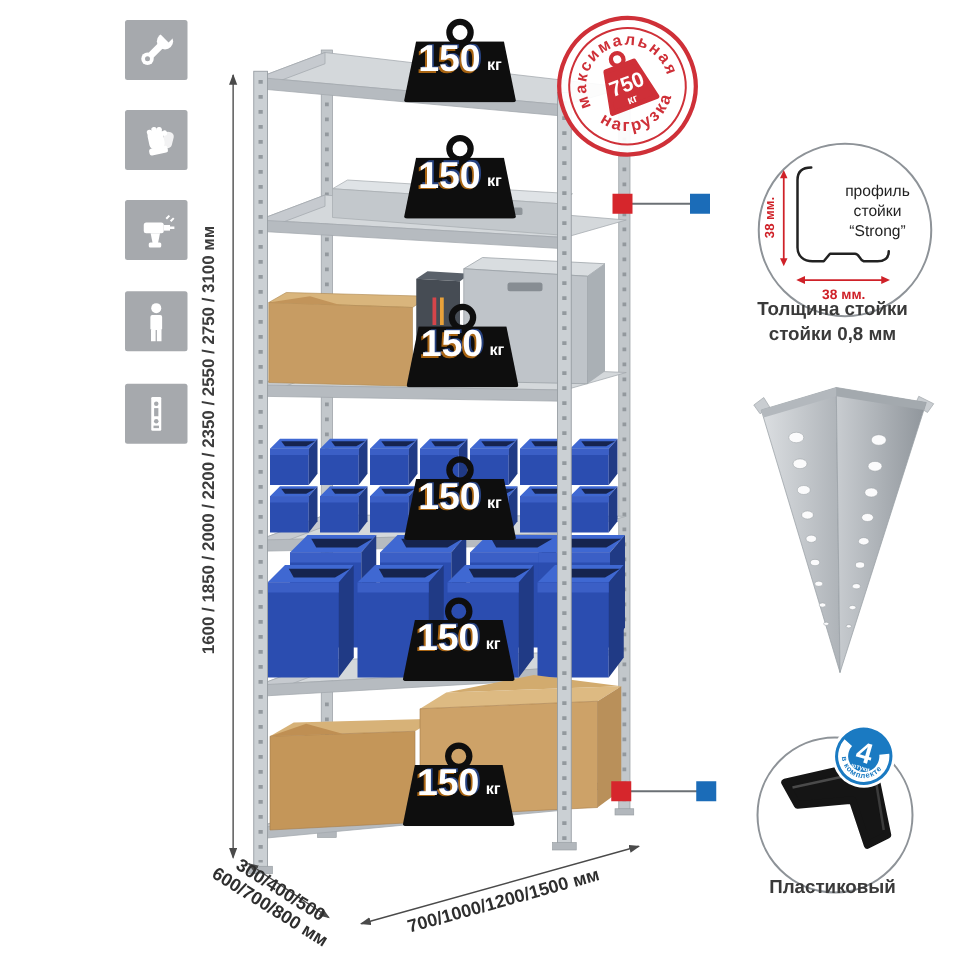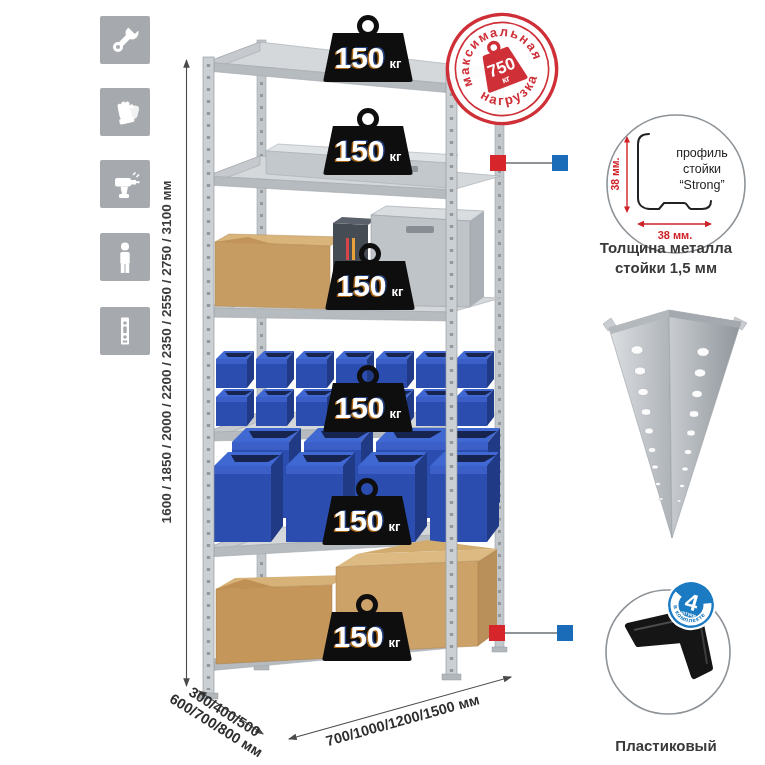--- a/index.html
+++ b/index.html
@@ -8,21 +8,21 @@
   .abs{position:absolute;}
   
   .icon-sq{position:absolute;left:100px;width:50px;height:48px;background:#a6a9ad;
            border-radius:2px;display:flex;align-items:center;justify-content:center;}
   
   .weight{position:absolute;width:90px;text-align:center;z-index:5;}
   .w-ring{display:block;margin:0 auto -4px auto;width:12px;height:12px;
           border:5px solid #0e0e0e;border-radius:50%;background:transparent;}
   .w-body{height:49px;background:#0e0e0e;border-radius:3px;
           clip-path:polygon(11% 0,89% 0,100% 100%,0 100%);
-          display:flex;align-items:center;justify-content:center;}
+          display:flex;align-items:flex-start;justify-content:center;}
   .w-val{color:#fff;font-size:30px;font-weight:bold;line-height:1;
          text-shadow:-1.5px 1px 0 rgba(220,130,20,.75),1.5px -1px 0 rgba(60,110,220,.55);}
   .w-unit{color:#fff;font-size:13px;font-weight:bold;margin-left:5px;margin-top:12px;line-height:1;}
   
   .cap{position:absolute;width:164px;text-align:center;font-size:15px;font-weight:700;
        color:#3a3a3a;line-height:1.3;}
   .cap span{display:block;}
   svg text{font-family:"Liberation Sans",sans-serif;}
 </style>
 </head>
@@ -297,22 +297,22 @@
     <text transform="translate(17,62) rotate(-90)" text-anchor="middle" font-size="10.5" font-weight="bold" fill="#cf2128">38 мм.</text>
     <line x1="40" y1="112" x2="105" y2="112" stroke="#cf2128" stroke-width="1.4"></line>
     <path d="M35,112 l7,-3.2 v6.4 z" fill="#cf2128"></path>
     <path d="M110,112 l-7,-3.2 v6.4 z" fill="#cf2128"></path>
     <text x="73" y="127" text-anchor="middle" font-size="11" font-weight="bold" fill="#cf2128">38 мм.</text>
     <text x="100" y="45" text-anchor="middle" font-size="12.5" fill="#222">профиль</text>
     <text x="100" y="61" text-anchor="middle" font-size="12.5" fill="#222">стойки</text>
     <text x="100" y="77" text-anchor="middle" font-size="12.5" fill="#222">“Strong”</text>
   </svg>
   <div class="cap" style="left:584px;top:238px">
-    <span>Толщина металла</span>
-    <span>стойки 1,5 мм</span>
+    <span>Толщина стойки</span>
+    <span>стойки 0,8 мм</span>
   </div>
 
   <svg class="abs" style="left:595px;top:298px" width="160" height="245" viewBox="0 0 160 245">
     <defs>
       <linearGradient id="gL" x1="0" y1="0" x2="1" y2="0">
         <stop offset="0" stop-color="#dcdfe2"></stop>
           <stop offset="1" stop-color="#aeb3b8"></stop>
       </linearGradient>
       <linearGradient id="gR" x1="0" y1="0" x2="1" y2="0">
         <stop offset="0" stop-color="#c8ccd0"></stop>
@@ -356,17 +356,17 @@
       <circle cx="93" cy="25" r="24" fill="#1a7ac2" stroke="#fff" stroke-width="2.2"></circle>
       <circle cx="93" cy="25" r="16.5" fill="none" stroke="#fff" stroke-width="8" stroke-dasharray="58.8 38 7"></circle>
       <path id="bArc" d="M76.6,31 A17.5,17.5 0 0 0 109.4,31" fill="none"></path>
       <text font-size="6.2" font-weight="bold" fill="#1a7ac2" letter-spacing="0.6">
         <textPath href="#bArc" startOffset="50%" text-anchor="middle">в комплекте</textPath>
       </text>
       <text x="93" y="30" text-anchor="middle" font-size="23" font-weight="bold" fill="#fff">4</text>
       <text x="93" y="36" text-anchor="middle" font-size="5" font-weight="bold" fill="#fff">штуки</text>
     </g>
   </svg>
-  <div class="cap" style="left:584px;top:736px">
+  <div class="cap" style="left:584px;top:700px">
     <span>Пластиковый</span>
   </div>
 
 </div>
 
 </body></html>

